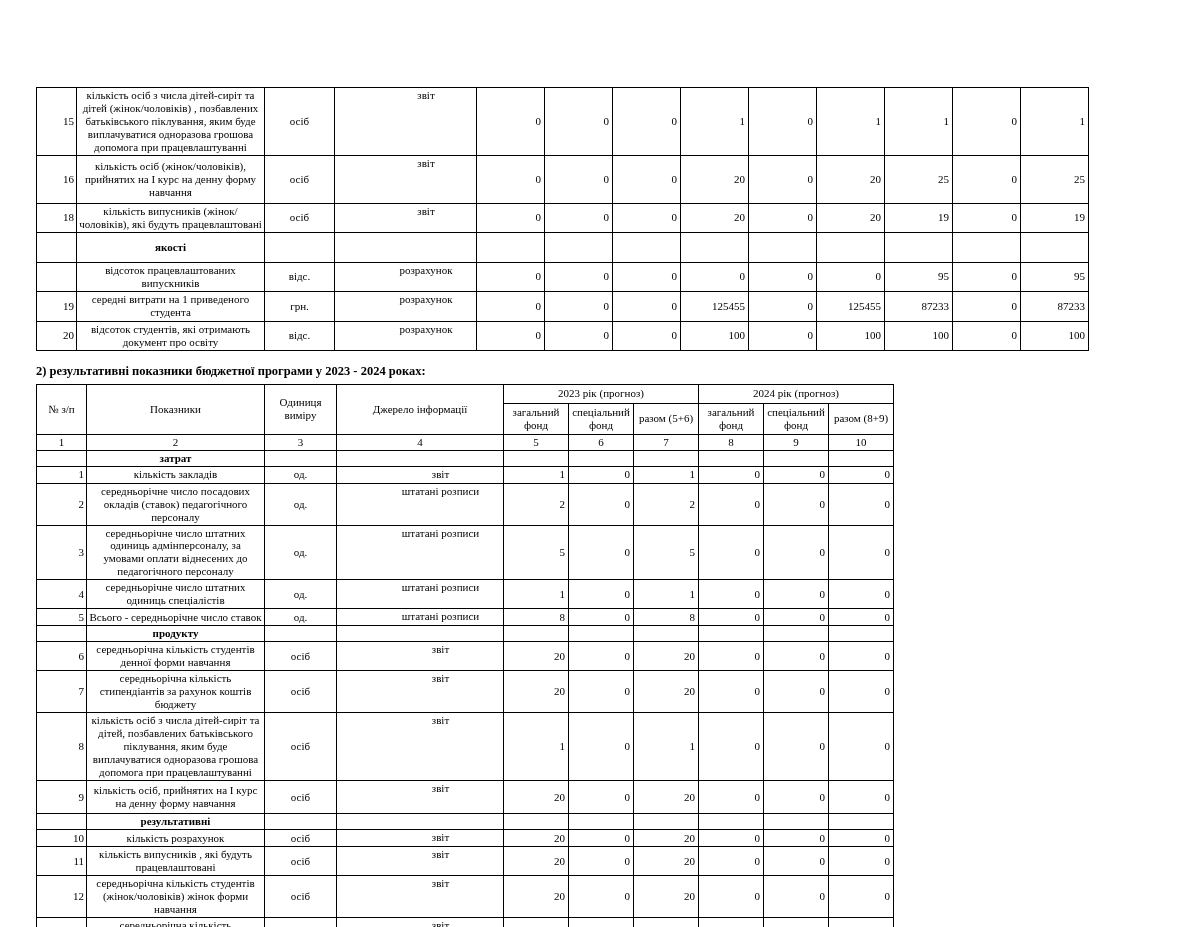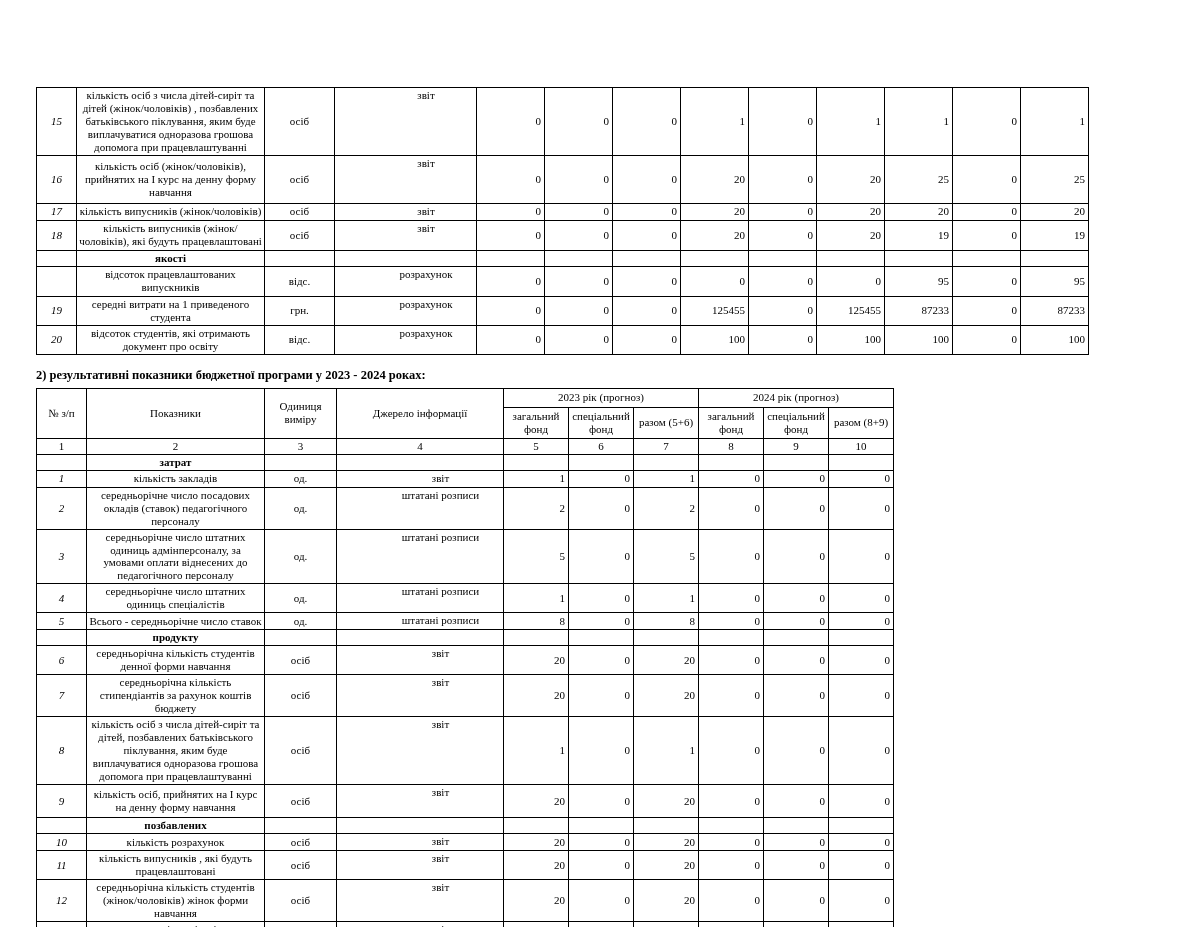--- a/index.html
+++ b/index.html
@@ -1,21 +1,21 @@
 <!DOCTYPE html>
 <html><head>
 <meta charset="utf-8">
 <style>
   html, body { margin:0; padding:0; background:#ffffff; }
   body { font-family:"Liberation Serif", serif; color:#000; }
   .page { width:1200px; height:927px; box-sizing:border-box; padding:87px 0 0 36px; position:relative; background:#fff; overflow:hidden; }
   table { border-collapse:collapse; table-layout:fixed; font-size:11px; line-height:1.18; }
   td, th { border:1px solid #000; padding:1px 2px; vertical-align:middle; word-wrap:break-word; }
   th { font-weight:normal; text-align:center; }
-  .c-num  { text-align:center;font-style:italic; }
+  .c-num  { text-align:right; }
   .c-ind  { text-align:center; }
   .c-sec  { text-align:center; font-weight:bold; }
   .c-unit { text-align:center; }
   .c-src  { text-align:center; vertical-align:top;padding-left:43px; }
   .c-val  { text-align:right; padding-right:3px; }
   .heading { font-weight:bold; font-size:12.5px; margin:13px 0 5px 0; }
 
   
   #t1body tr:nth-child(1) td { height:64px; }
   #t1body tr:nth-child(2) td { height:45px; }
@@ -93,35 +93,20 @@
           <td class="c-src">звіт</td>
           <td class="c-val">0</td>
           <td class="c-val">0</td>
           <td class="c-val">0</td>
           <td class="c-val">20</td>
           <td class="c-val">0</td>
           <td class="c-val">20</td>
           <td class="c-val">25</td>
           <td class="c-val">0</td>
           <td class="c-val">25</td>
-        </tr>
-        <tr>
-          <td class="c-num">17</td>
-          <td class="c-ind">кількість випусників (жінок/чоловіків)</td>
-          <td class="c-unit">осіб</td>
-          <td class="c-src">звіт</td>
-          <td class="c-val">0</td>
-          <td class="c-val">0</td>
-          <td class="c-val">0</td>
-          <td class="c-val">20</td>
-          <td class="c-val">0</td>
-          <td class="c-val">20</td>
-          <td class="c-val">20</td>
-          <td class="c-val">0</td>
-          <td class="c-val">20</td>
         </tr>
         <tr>
           <td class="c-num">18</td>
           <td class="c-ind">кількість випусників (жінок/чоловіків), які будуть працевлаштовані</td>
           <td class="c-unit">осіб</td>
           <td class="c-src">звіт</td>
           <td class="c-val">0</td>
           <td class="c-val">0</td>
           <td class="c-val">0</td>
           <td class="c-val">20</td>
@@ -367,21 +352,21 @@
           <td class="c-src">звіт</td>
           <td class="c-val">20</td>
           <td class="c-val">0</td>
           <td class="c-val">20</td>
           <td class="c-val">0</td>
           <td class="c-val">0</td>
           <td class="c-val">0</td>
         </tr>
         <tr>
           <td class="c-num"></td>
-          <td class="c-sec">позбавлених</td>
+          <td class="c-sec">результативні</td>
           <td class="c-unit"></td>
           <td class="c-src"></td>
           <td class="c-val"></td>
           <td class="c-val"></td>
           <td class="c-val"></td>
           <td class="c-val"></td>
           <td class="c-val"></td>
           <td class="c-val"></td>
         </tr>
         <tr>

